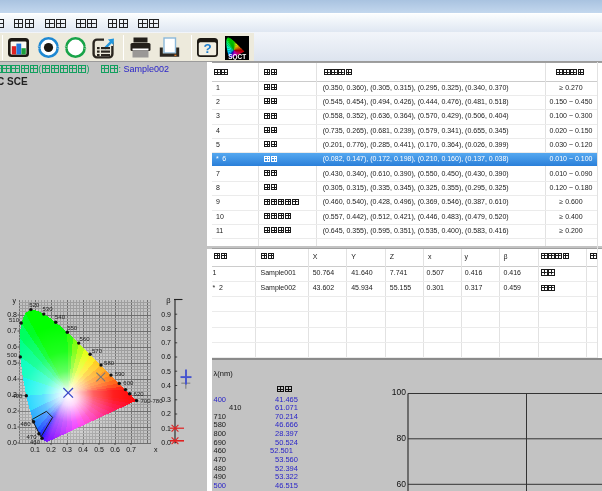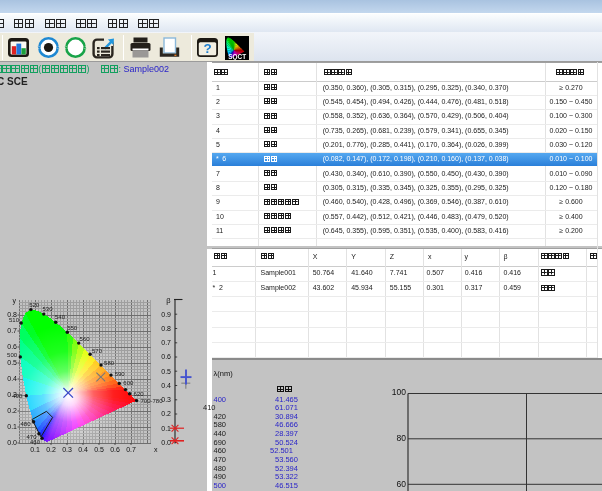--- a/index.html
+++ b/index.html
@@ -281,27 +281,27 @@
 <div style="position:absolute;left:211.5px;top:357.3px;width:385.7px;height:1px;background:#ebebeb"></div>
 
 <div style="position:absolute;left:597.3px;top:62px;width:1px;height:296px;background:#e2e2e2"></div>
 
 <div style="position:absolute;left:211.5px;top:358px;width:390.5px;height:1.5px;background:#8a8a8a"></div>
 <div style="position:absolute;left:211.5px;top:359.5px;width:390.5px;height:131.5px;background:#c3c3c3"></div>
 <div class="s" style="left:213.5px;top:370px;color:#111">λ(nm)</div>
 <div class="s" style="left:277px;top:386px;color:#111"><i class="g"></i><i class="g"></i></div>
 <div class="s" style="left:213.5px;top:395.5px;color:#2a24c8">400</div>
 <div class="s" style="left:275px;top:395.5px;color:#2a24c8">41.465</div>
-<div class="s" style="left:203px;top:404.1px;color:#1a1a1a">410</div>
+<div class="s" style="left:229px;top:404.1px;color:#1a1a1a">410</div>
 <div class="s" style="left:275px;top:404.1px;color:#2a24c8">61.071</div>
-<div class="s" style="left:213.5px;top:412.8px;color:#1a1a1a">420</div>
-<div class="s" style="left:275px;top:412.8px;color:#2a24c8">30.894</div>
+<div class="s" style="left:213.5px;top:412.8px;color:#1a1a1a">710</div>
+<div class="s" style="left:275px;top:412.8px;color:#2a24c8">70.214</div>
 <div class="s" style="left:213.5px;top:421.4px;color:#1a1a1a">580</div>
 <div class="s" style="left:275px;top:421.4px;color:#2a24c8">46.666</div>
-<div class="s" style="left:213.5px;top:430.1px;color:#1a1a1a">440</div>
+<div class="s" style="left:213.5px;top:430.1px;color:#1a1a1a">800</div>
 <div class="s" style="left:275px;top:430.1px;color:#2a24c8">28.397</div>
 <div class="s" style="left:213.5px;top:438.8px;color:#1a1a1a">690</div>
 <div class="s" style="left:275px;top:438.8px;color:#2a24c8">50.524</div>
 <div class="s" style="left:213.5px;top:447.4px;color:#1a1a1a">460</div>
 <div class="s" style="left:270px;top:447.4px;color:#2a24c8">52.501</div>
 <div class="s" style="left:213.5px;top:456.1px;color:#1a1a1a">470</div>
 <div class="s" style="left:275px;top:456.1px;color:#2a24c8">53.560</div>
 <div class="s" style="left:213.5px;top:464.7px;color:#1a1a1a">480</div>
 <div class="s" style="left:275px;top:464.7px;color:#2a24c8">52.394</div>
 <div class="s" style="left:213.5px;top:473.4px;color:#1a1a1a">490</div>

